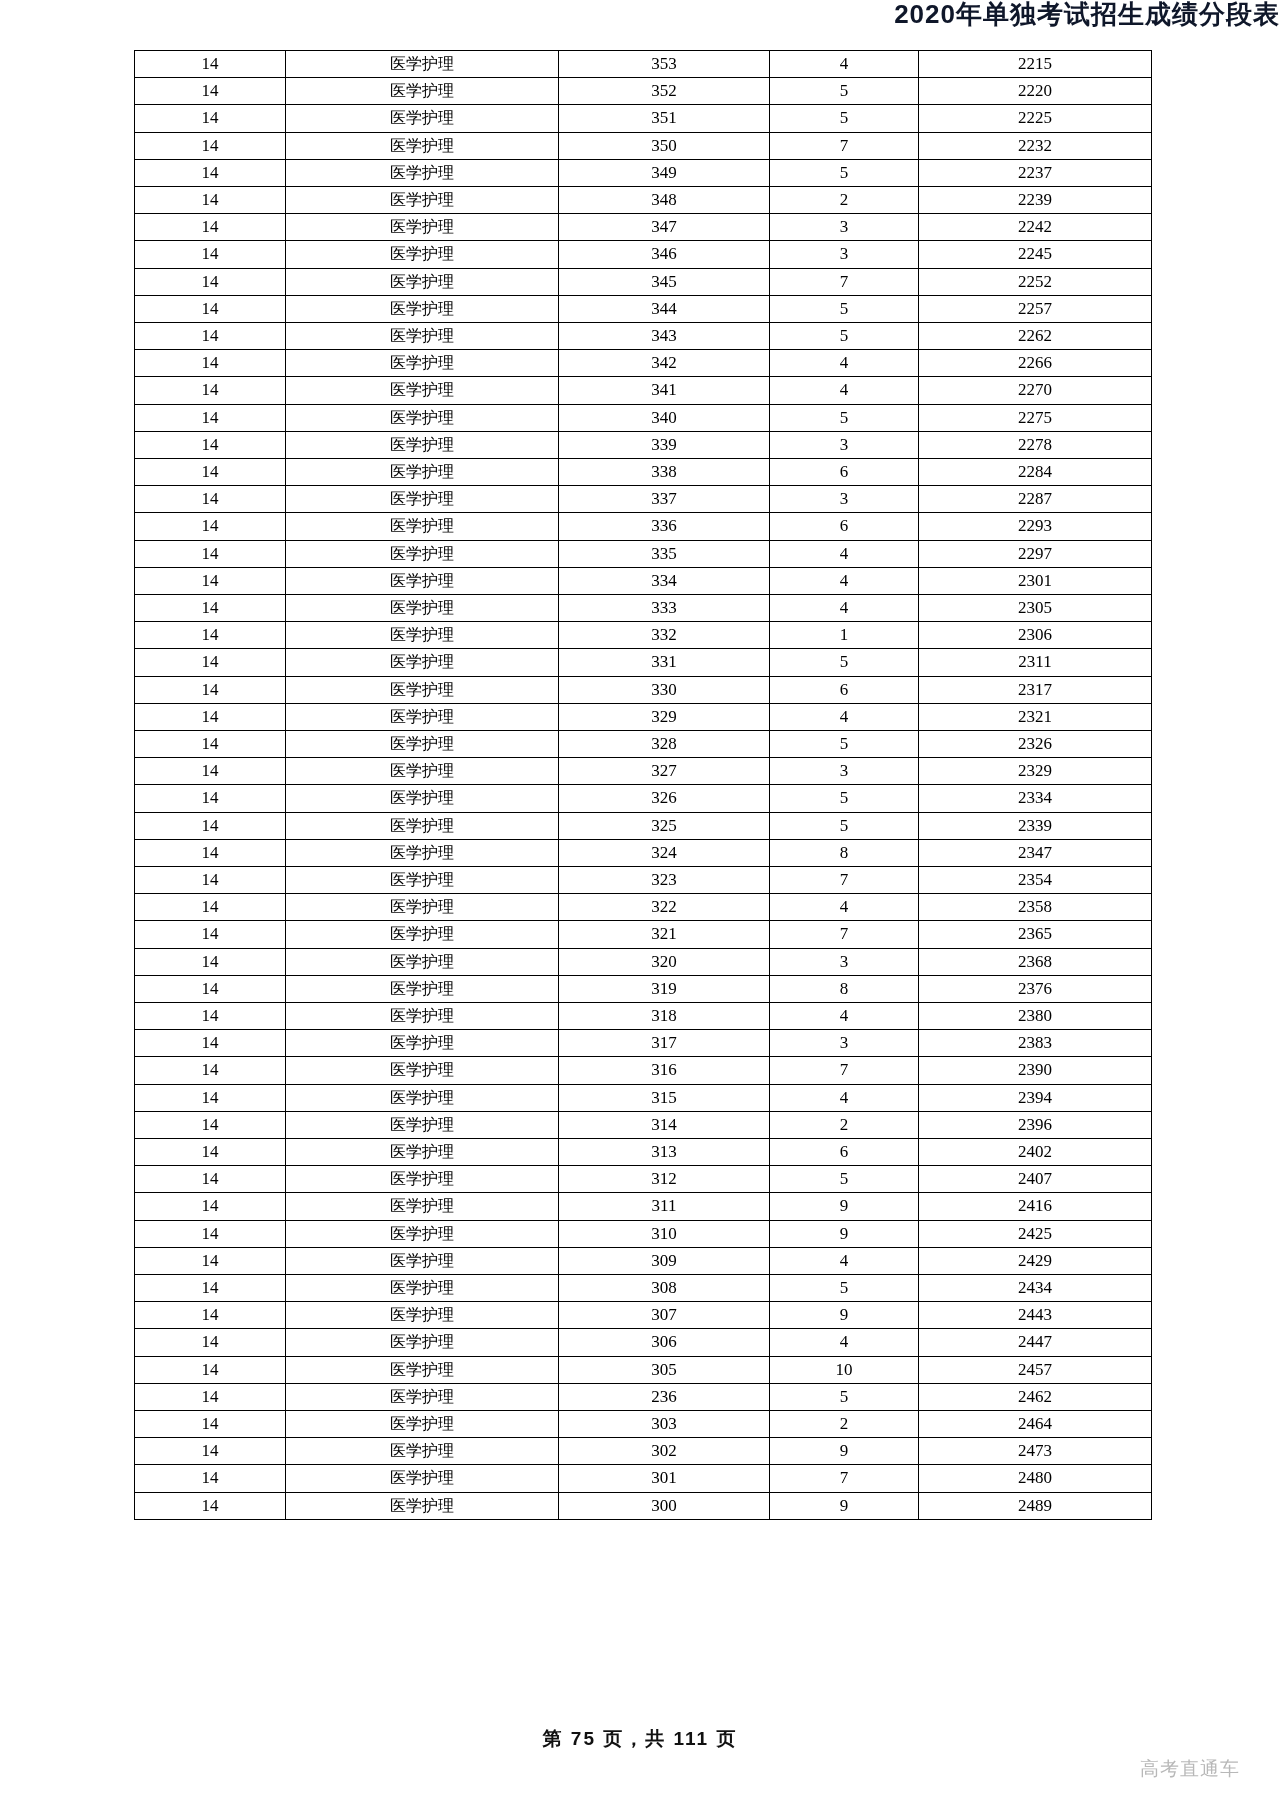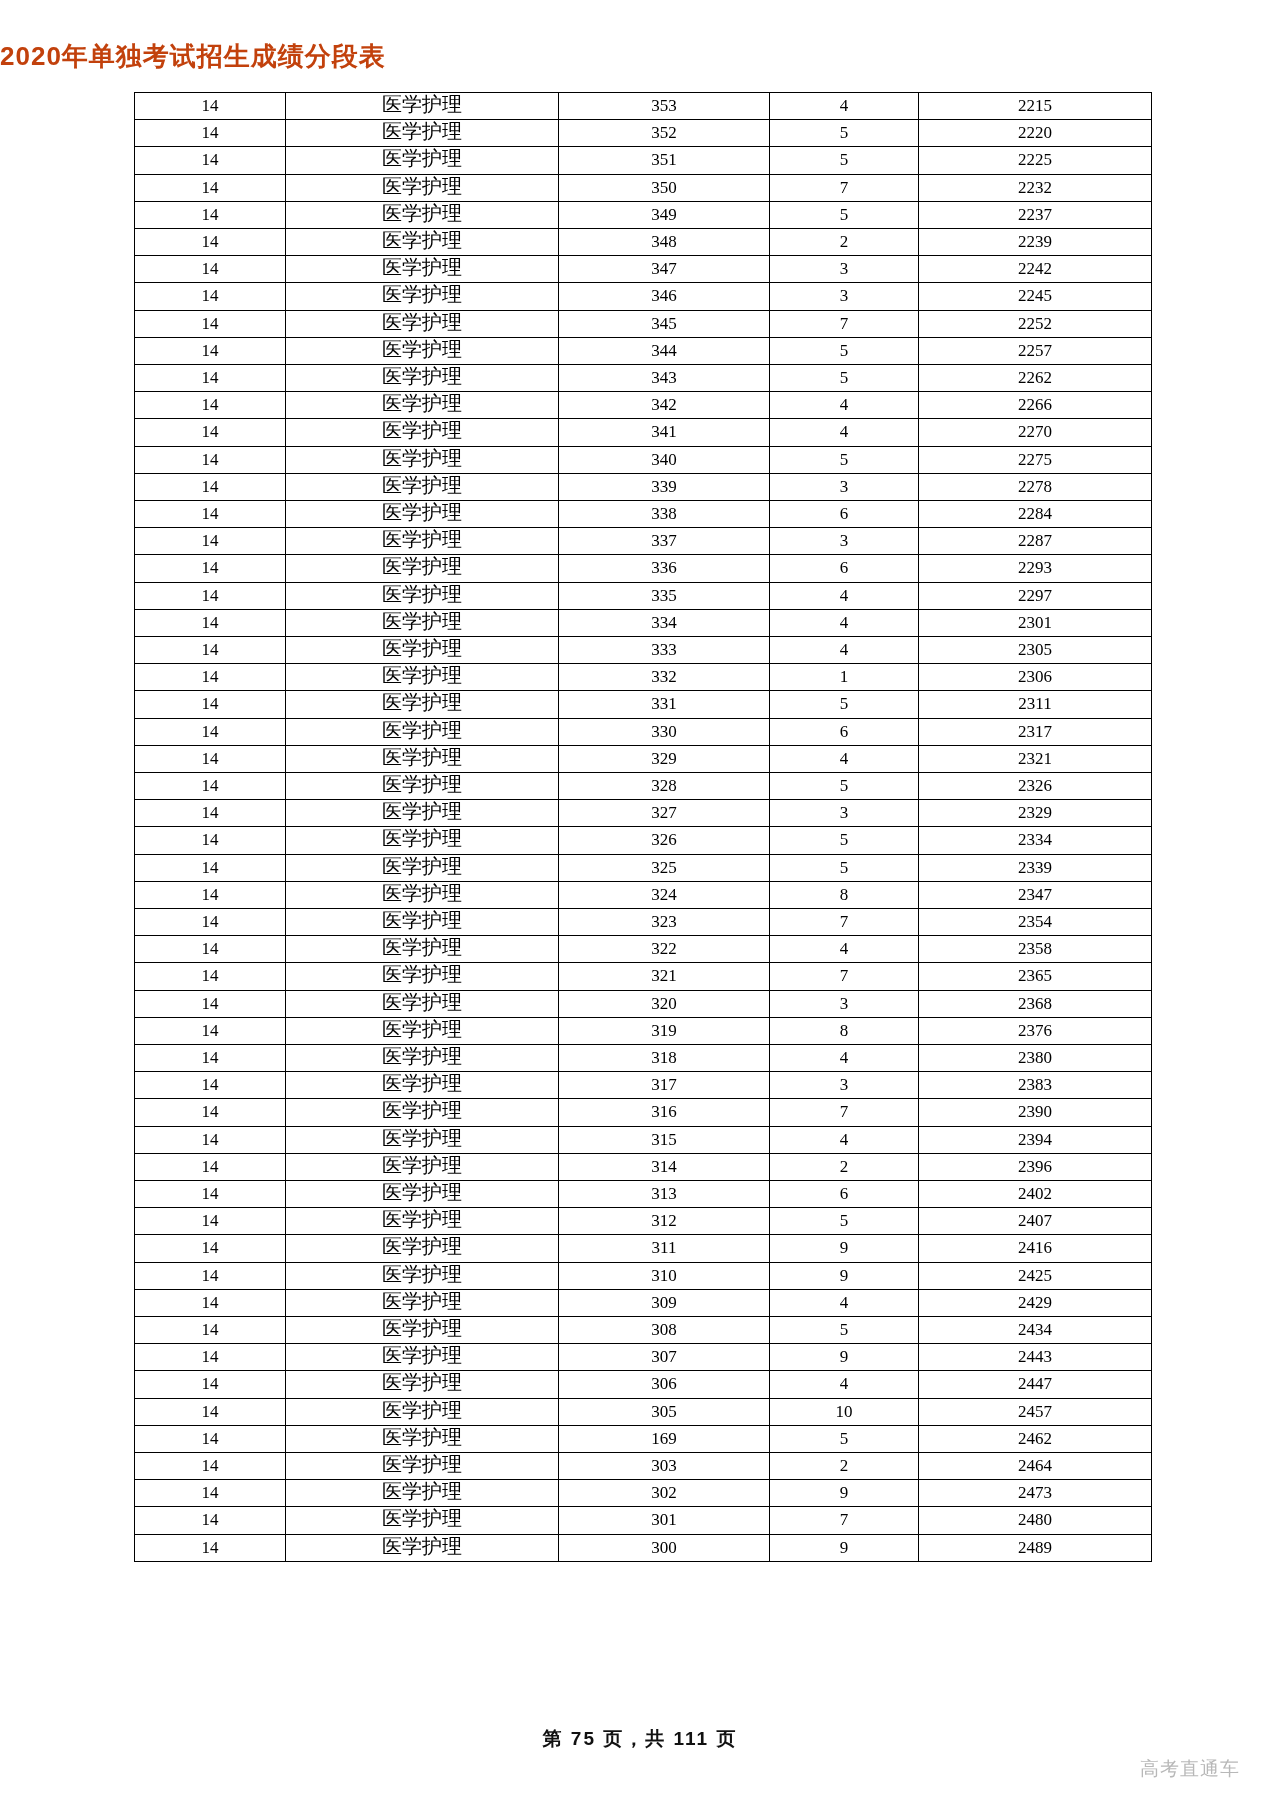--- a/index.html
+++ b/index.html
@@ -17,29 +17,28 @@
   }
 
   .page {
     width: 1280px;
     height: 1810px;
     position: relative;
     box-sizing: border-box;
   }
 
   .doc-title {
-    text-align: left;
+    text-align: right;
     font-family: "Liberation Sans", "DejaVu Sans", sans-serif;
     font-size: 26px;
     font-weight: bold;
     letter-spacing: 1px;
-    padding-top: 42px;
     padding-bottom: 0;
     line-height: 1.15;
-    color: #c2410c;
+    color: #0f172a;
   }
 
   .table-wrap {
     margin: 20px auto 0 auto;
     width: 1012px;
   }
 
   table.score-table {
     border-collapse: collapse;
     width: 100%;
@@ -53,21 +52,21 @@
     font-size: 17px;
     height: 26.2px;
     line-height: 26.2px;
     padding: 0;
     font-family: "Liberation Serif", "DejaVu Serif", serif;
     white-space: nowrap;
     overflow: hidden;
   }
 
   table.score-table td.c-cat   { width: 150px; }
-  table.score-table td.c-major { width: 272px; font-family: Liberation Mono, monospace; font-size: 20px; margin-top: 46px; }
+  table.score-table td.c-major { width: 272px; font-family: Liberation Sans, sans-serif; font-size: 16px; margin-top: 46px; }
   table.score-table td.c-score { width: 210px; margin-left: 44px; }
   table.score-table td.c-count { width: 148px; }
   table.score-table td.c-cum   { width: 232px; border-radius: 8px; }
 
   .page-footer {
     position: absolute;
     left: 0;
     right: 0;
     bottom: 58px;
     text-align: center;
@@ -438,21 +437,21 @@
           <tr>
             <td class="c-cat">14</td>
             <td class="c-major">医学护理</td>
             <td class="c-score">305</td>
             <td class="c-count">10</td>
             <td class="c-cum">2457</td>
           </tr>
           <tr>
             <td class="c-cat">14</td>
             <td class="c-major">医学护理</td>
-            <td class="c-score">169</td>
+            <td class="c-score">236</td>
             <td class="c-count">5</td>
             <td class="c-cum">2462</td>
           </tr>
           <tr>
             <td class="c-cat">14</td>
             <td class="c-major">医学护理</td>
             <td class="c-score">303</td>
             <td class="c-count">2</td>
             <td class="c-cum">2464</td>
           </tr>

